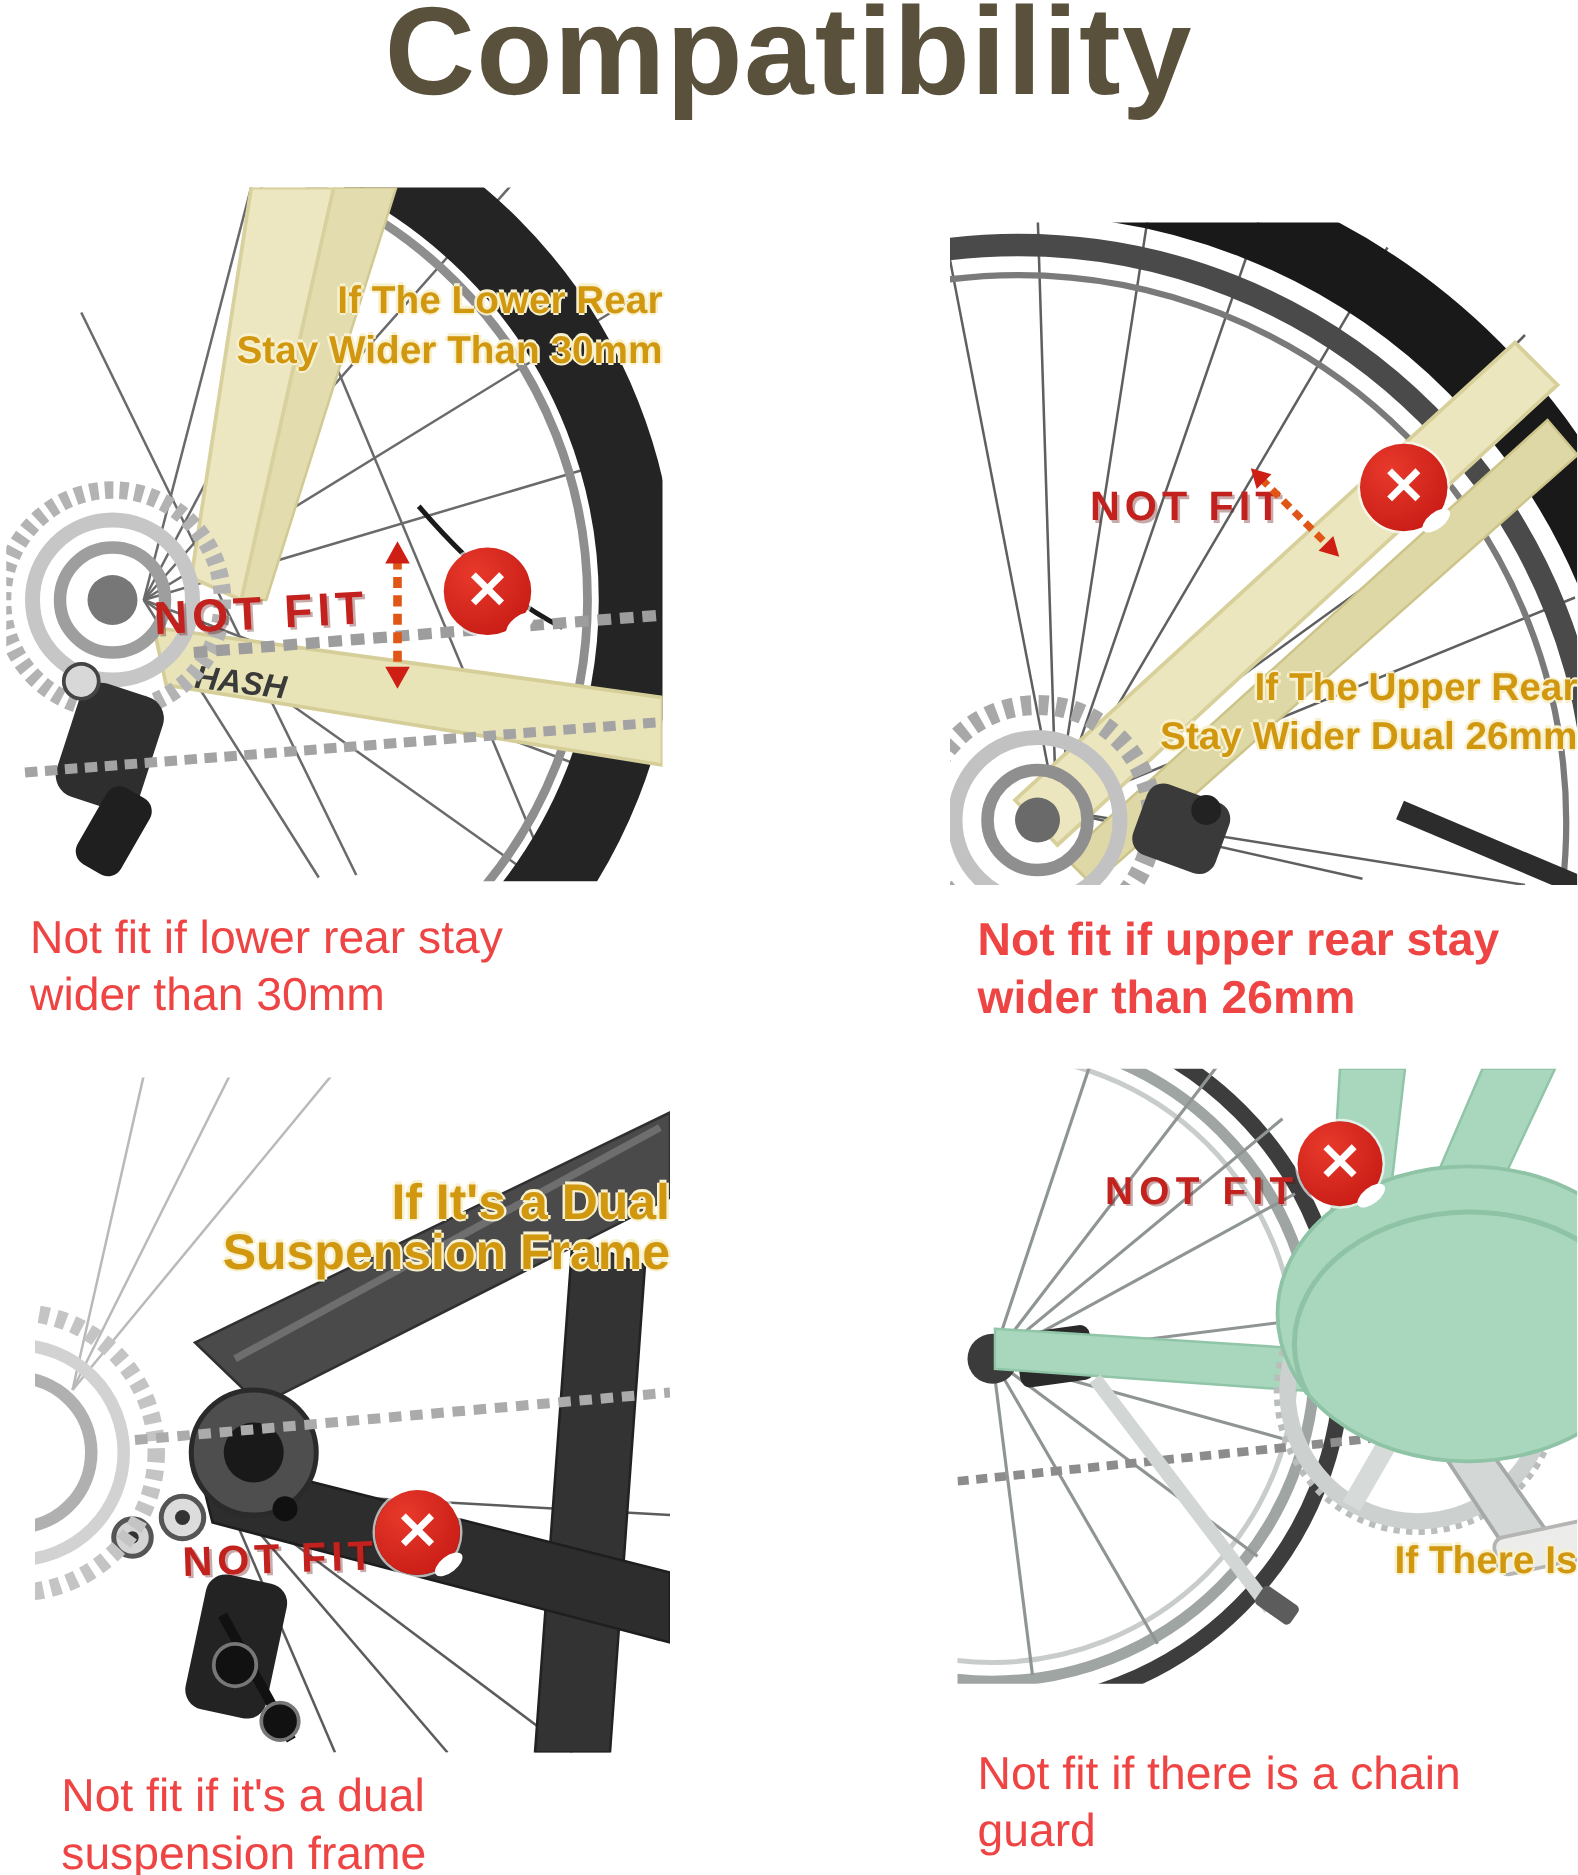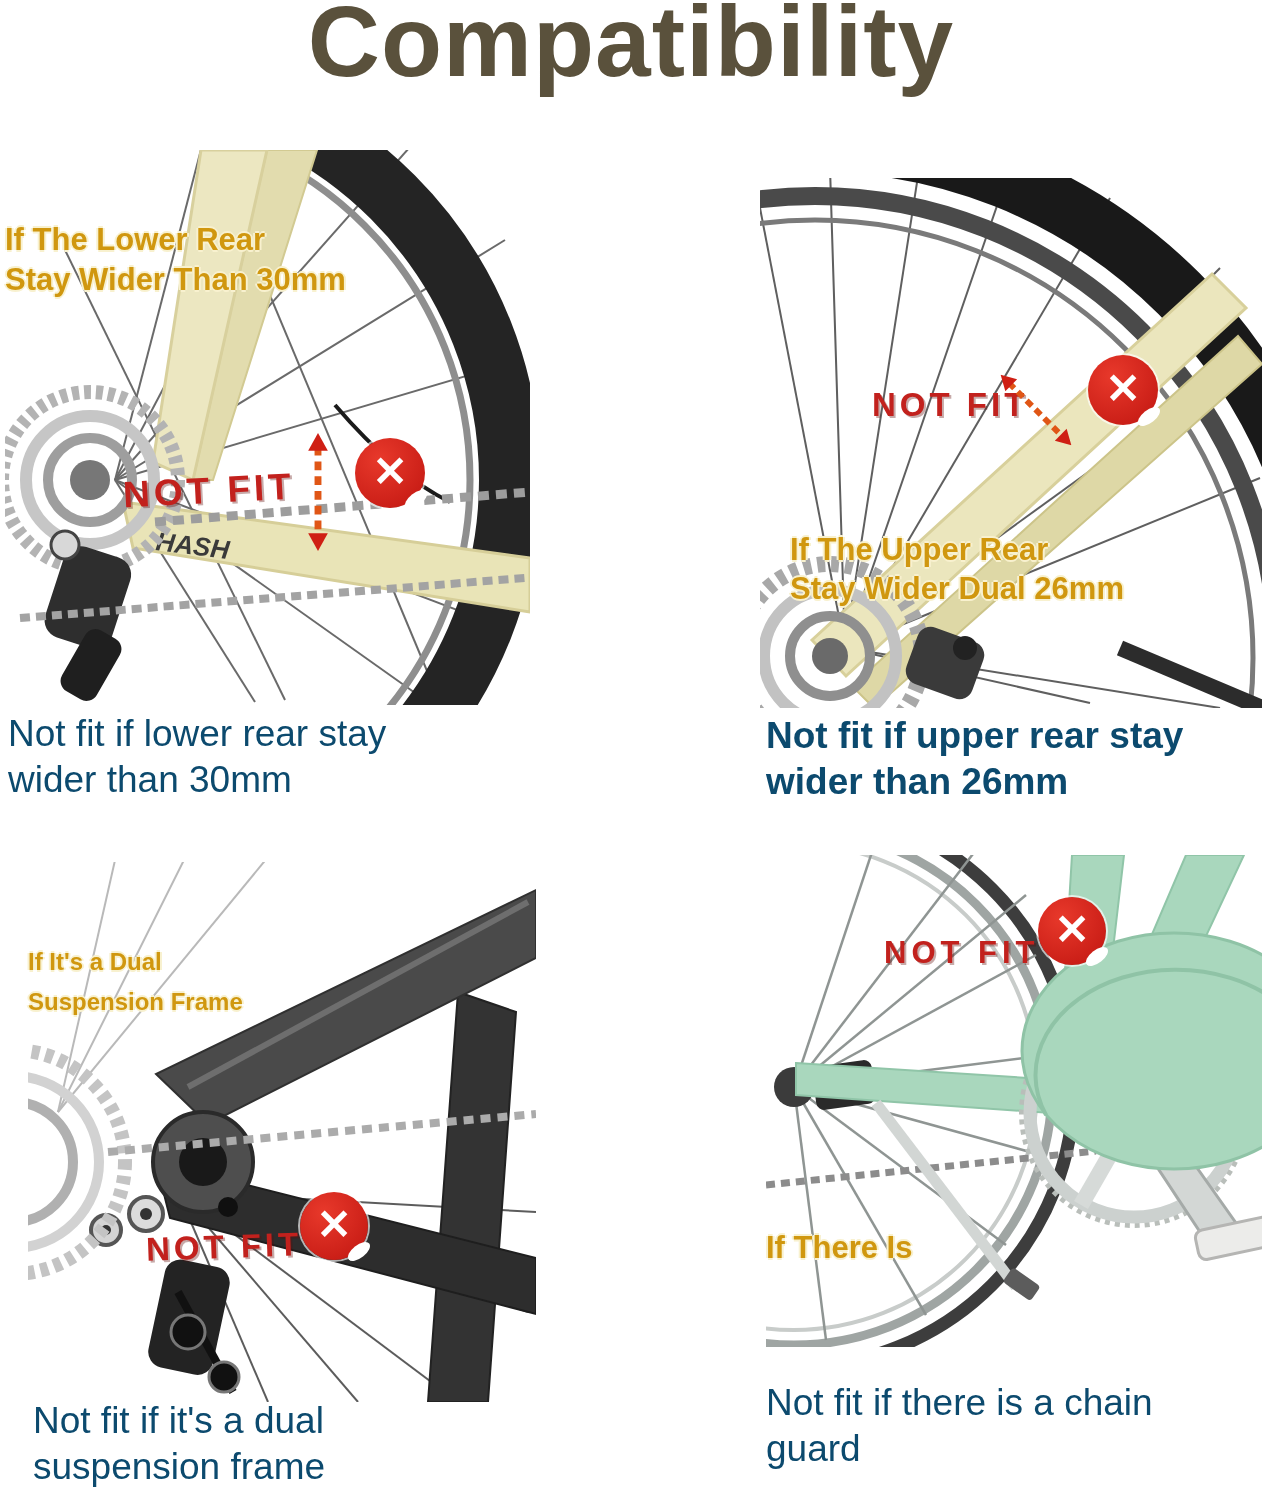--- a/index.html
+++ b/index.html
@@ -3,25 +3,25 @@
 <meta charset="utf-8">
 <style>
   html,body{margin:0;padding:0;background:#fff;}
   .page{position:relative;width:1262px;height:1500px;background:#ffffff;overflow:hidden;
         font-family:"Liberation Sans",sans-serif;}
   .title{position:absolute;top:-14px;left:0;right:0;margin:0;text-align:center;
          font-weight:bold;font-size:100px;line-height:1.1;letter-spacing:1px;color:#5a513c;}
   .photo{position:absolute;}
   .photo svg.scene{position:absolute;left:0;top:0;}
   
-  .cond{position:absolute;left:0;right:0;text-align:left;font-weight:bold;color:#d0970f;
+  .cond{position:absolute;left:0;right:0;text-align:right;font-weight:bold;color:#d0970f;
         text-shadow:-2px 0 0 #f8f1cf,2px 0 0 #f8f1cf,0 -2px 0 #f8f1cf,0 2px 0 #f8f1cf;}
   .cond-tl{top:70px;font-size:31px;line-height:40px;}
   .cond-tr{top:352px;font-size:31px;line-height:39px;padding-left:30px;}
-  .cond-bl{top:80px;font-size:24px;line-height:40px;}
+  .cond-bl{top:80px;font-size:40px;line-height:40px;}
   .cond-br{top:374px;font-size:31px;line-height:37px;}
   
   .notfit{position:absolute;font-weight:bold;color:#c2211d;letter-spacing:4px;
           text-shadow:2px 2px 0 rgba(94,12,8,.35);white-space:nowrap;}
   .notfit-tl{left:118px;top:320px;font-size:37px;transform:rotate(-3deg);}
   .notfit-tr{left:112px;top:208px;font-size:33px;}
   .notfit-bl{left:118px;top:366px;font-size:33px;transform:rotate(-2deg);}
   .notfit-br{left:118px;top:80px;font-size:31px;letter-spacing:5px;}
   
   .badge{position:absolute;border-radius:50%;
@@ -31,21 +31,21 @@
   .badge-70{width:70px;height:70px;}
   .badge-68{width:68px;height:68px;}
   .badge .badge-x{color:#fff;font-size:42px;font-weight:bold;line-height:1;transform:translateY(-1px);}
   .badge::after{content:"";position:absolute;right:-4px;bottom:2px;width:26px;height:13px;
                 background:#fff;border-radius:50%;transform:rotate(-38deg);}
   
   .arrow{position:absolute;}
   .arrow-tl{left:298px;top:283px;width:30px;height:118px;}
   .arrow-tr{left:262px;top:182px;width:28px;height:100px;transform:rotate(-45deg);}
   
-  .caption{position:absolute;margin:0;font-size:37px;line-height:46px;color:#0c4a6e;}
+  .caption{position:absolute;margin:16px;font-size:37px;line-height:46px;color:#ef4444;}
   .cap-1{left:8px;top:711px;width:480px;}
   .cap-2{left:766px;top:713px;width:490px;font-weight:bold;}
   .cap-3{left:33px;top:1398px;width:430px;}
   .cap-4{left:766px;top:1380px;width:470px;}
 </style>
 </head>
 <body>
 
 <div class="page">
 

